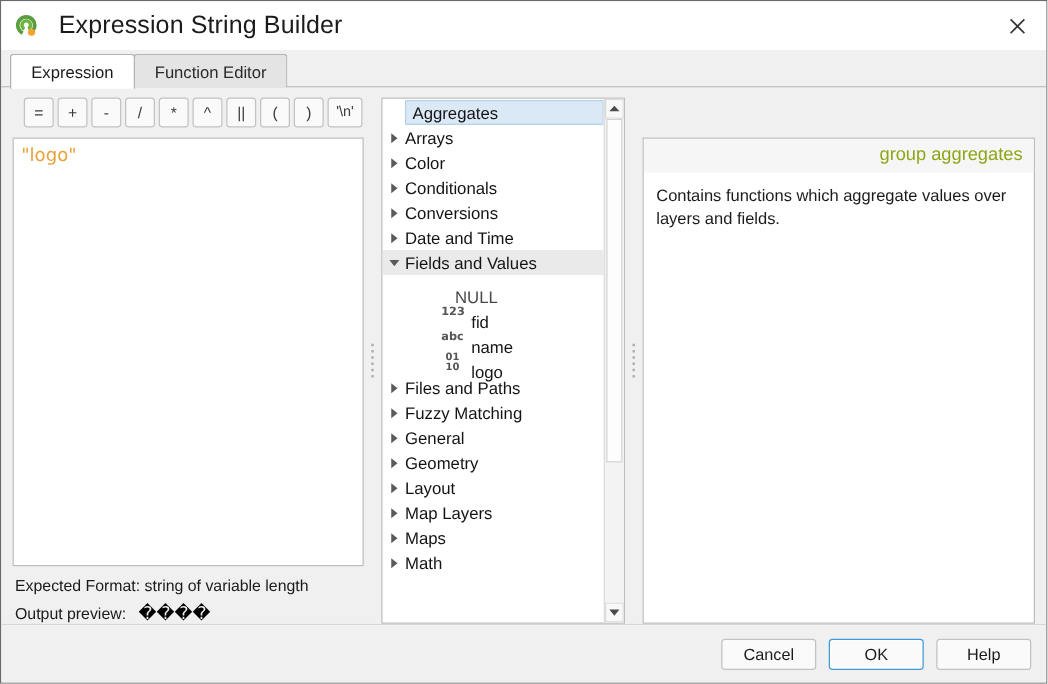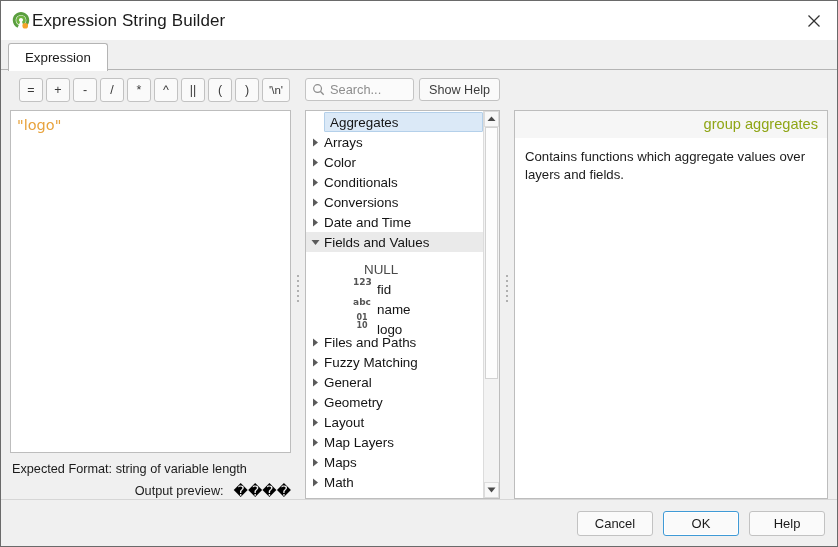--- a/index.html
+++ b/index.html
@@ -25,23 +25,23 @@
     height: 39px;
     background: #ffffff;
     display: flex;
     align-items: center;
     padding-left: 9px;
     flex: 0 0 auto;
     position: relative;
   }
   #qgis-logo { width: 22px; height: 22px; flex: 0 0 auto; }
   #title-text {
-    font-size: 17px;
+    font-size: 20px;
     color: #1b1b1b;
-    margin-left: 0;
+    margin-left: 15px;
     letter-spacing: 0.1px;
   }
   #close-btn {
     position: absolute;
     right: 0; top: 0;
     width: 46px; height: 39px;
     display: flex; align-items: center; justify-content: center;
     cursor: pointer;
   }
   #close-btn svg { display: block; }
@@ -157,21 +157,21 @@
     flex: 0 0 auto;
     padding: 9px 0 0 2px;
   }
   .status-line {
     font-size: 12.7px;
     color: #1b1b1b;
     margin-bottom: 7px;
     display: flex;
     align-items: center;
   }
-  .status-line:last-child { margin-bottom: 0; justify-content: flex-end; }
+  .status-line:last-child { margin-bottom: 0; }
   #preview-value {
     margin-left: 10px;
     font-family: "DejaVu Sans", sans-serif;
     font-size: 14px;
     letter-spacing: 0px;
     color: #000;
   }
 
   
   .splitter {
@@ -409,20 +409,23 @@
         <line x1="1.5" y1="1.5" x2="12.5" y2="12.5" stroke="#333" stroke-width="1.3"></line>
         <line x1="12.5" y1="1.5" x2="1.5" y2="12.5" stroke="#333" stroke-width="1.3"></line>
       </svg>
     </div>
   </div>
 
   <div id="tabbar">
     <div class="tab active">
       <span>Expression</span>
     </div>
+    <div class="tab inactive">
+      <span>Function Editor</span>
+    </div>
   </div>
 
   <div id="body">
     <div id="panes">
 
       <div id="left-pane">
         <div id="op-buttons">
           <div class="op-btn">=</div>
           <div class="op-btn">+</div>
           <div class="op-btn">-</div>
@@ -453,30 +456,20 @@
           <i></i>
             <i></i>
             <i></i>
             <i></i>
             <i></i>
             <i></i>
         </div>
       </div>
 
       <div id="mid-pane">
-        <div id="search-row">
-          <div id="search-box">
-            <svg width="13" height="13" viewBox="0 0 14 14">
-              <circle cx="6" cy="6" r="4.2" fill="none" stroke="#8d8d8d" stroke-width="1.3"></circle>
-              <line x1="9.2" y1="9.2" x2="12.6" y2="12.6" stroke="#8d8d8d" stroke-width="1.4"></line>
-            </svg>
-            <span id="search-placeholder">Search...</span>
-          </div>
-          <div id="show-help-btn">Show Help</div>
-        </div>
 
         <div id="tree-wrap">
           <div id="tree">
 
             <div class="tree-row selected">
               <span>Aggregates</span>
             </div>
 
             <div class="tree-row">
               <span class="arrow">

